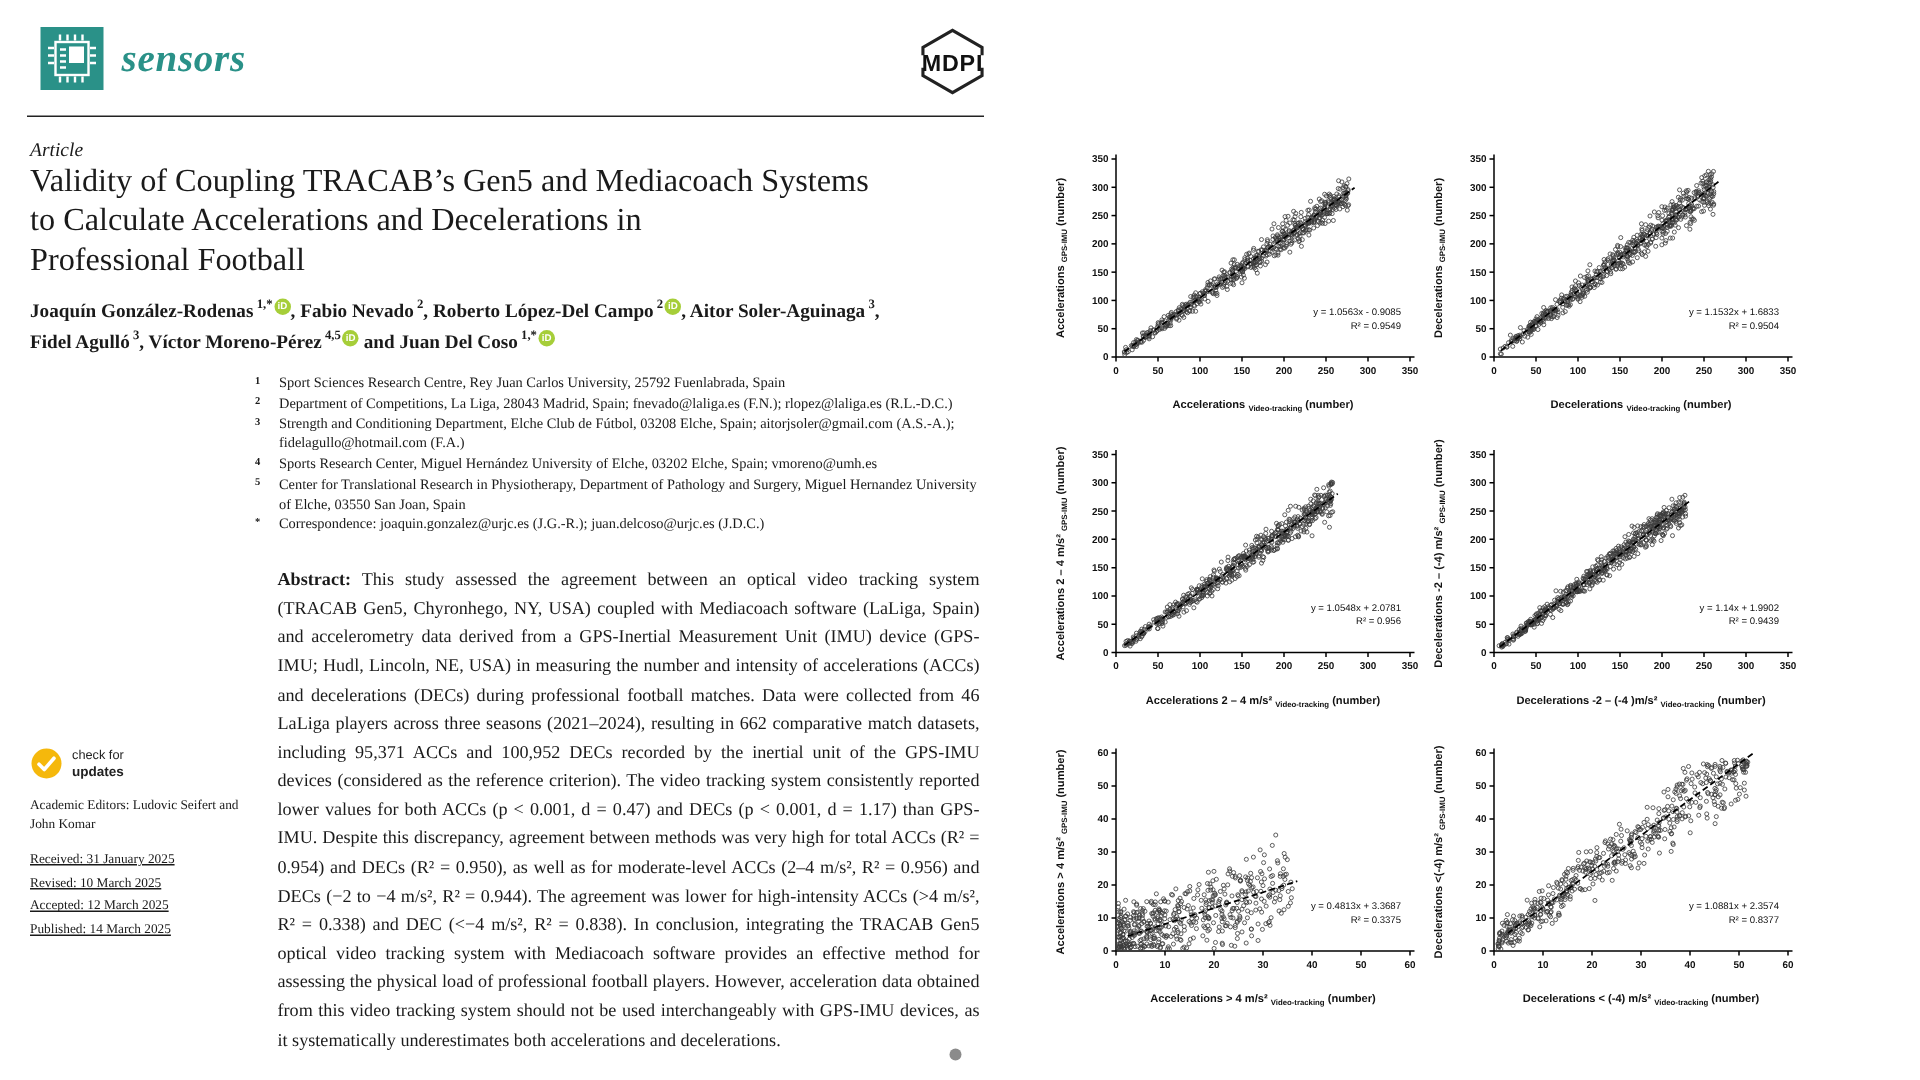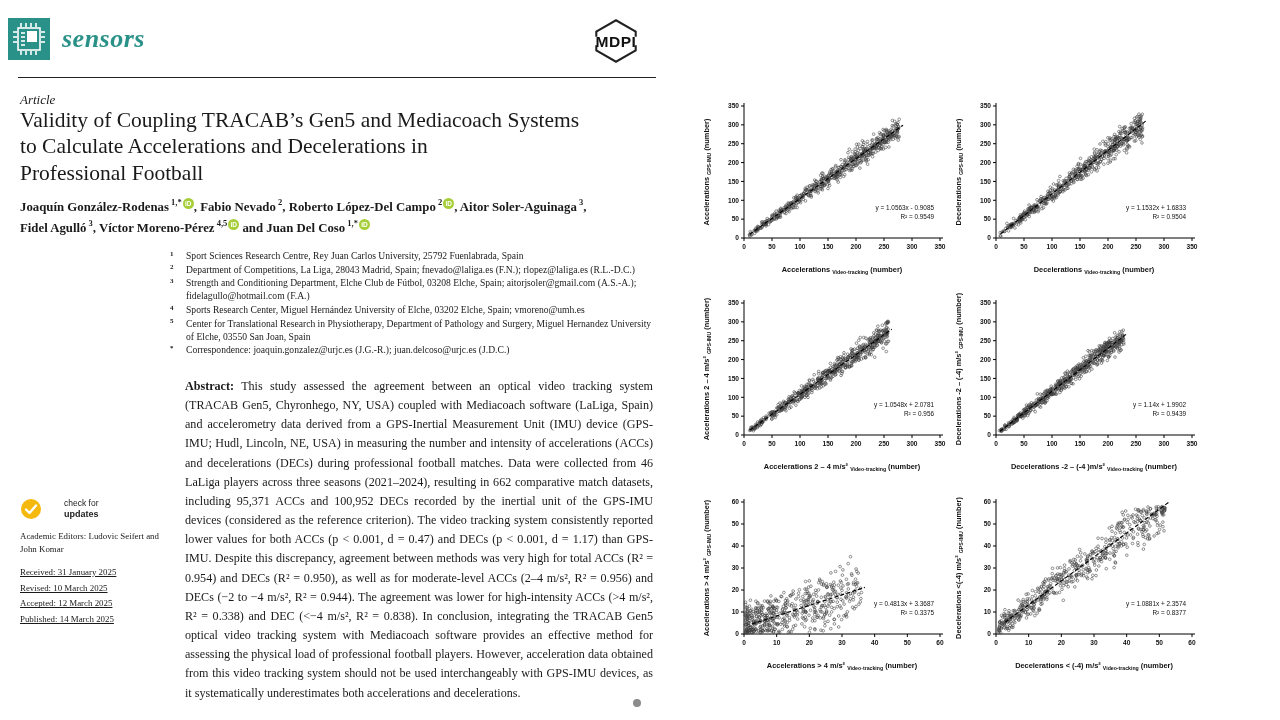--- a/index.html
+++ b/index.html
@@ -1,19 +1,19 @@
 <!DOCTYPE html>
 <html><head>
 <meta charset="utf-8">
 <style>
   html,body{margin:0;padding:0;background:#ffffff;}
   .page{position:relative;width:1280px;height:720px;background:#fff;overflow:hidden;
         font-family:"Liberation Serif",serif;color:#1a1a1a;}
   
-  .logo-row{position:absolute;left:8px;top:16px;width:636px;height:56px;}
+  .logo-row{position:absolute;left:27px;top:16px;width:636px;height:56px;}
   .logo-box{position:absolute;left:0;top:2px;width:42px;height:42px;background:#2a9188;}
   .wordmark{position:absolute;left:54px;top:8px;font-style:italic;font-weight:bold;
             font-size:26px;color:#2a9188;letter-spacing:0.5px;}
   .mdpi{position:absolute;right:0;top:0px;}
   .rule{position:absolute;left:18px;top:77px;width:638px;border-top:1.6px solid #222;}
   
   .article-label{position:absolute;left:20px;top:92px;font-style:italic;font-size:13px;}
   .title{position:absolute;left:20px;top:107px;width:634px;font-size:21.5px;font-weight:normal;
          line-height:1.23;white-space:pre-line;}
   .authors{position:absolute;left:20px;top:197px;width:632px;font-size:12.8px;font-weight:bold;
@@ -26,21 +26,21 @@
   .affils{position:absolute;left:170px;top:249px;width:486px;font-size:9.6px;line-height:1.37;}
   .aff-row{display:flex;margin-bottom:0.5px;}
   .aff-num{width:16px;flex:0 0 16px;font-weight:bold;font-size:7px;position:relative;top:0.5px;}
   .aff-text{flex:1;}
   
   .abstract{position:absolute;left:185px;top:377px;width:468px;font-size:12.1px;
             line-height:1.585;text-align:justify;}
   .abstract b{font-weight:bold;}
   
   .sidebar{position:absolute;left:20px;top:498px;width:146px;font-size:8.9px;line-height:1.5;}
-  .badge{display:flex;align-items:center;gap:22px;margin-bottom:10px;cursor:pointer;}
+  .badge{display:flex;align-items:center;gap:6px;margin-bottom:10px;cursor:pointer;}
   .badge-txt{font-family:"Liberation Sans",sans-serif;font-size:8.5px;line-height:1.15;color:#222;}
   .badge-txt b{font-size:9px;text-align:right;}
   .side-block{margin-bottom:9px;}
   .side-line{margin-bottom:2.5px;text-decoration:underline;}
   .citation b{font-weight:bold;}
   
   .plot{position:absolute;width:248px;height:190px;}
   .page-dot{position:absolute;left:633px;top:699px;width:8px;height:8px;border-radius:50%;
             background:#8b8b8b;}
 </style>

